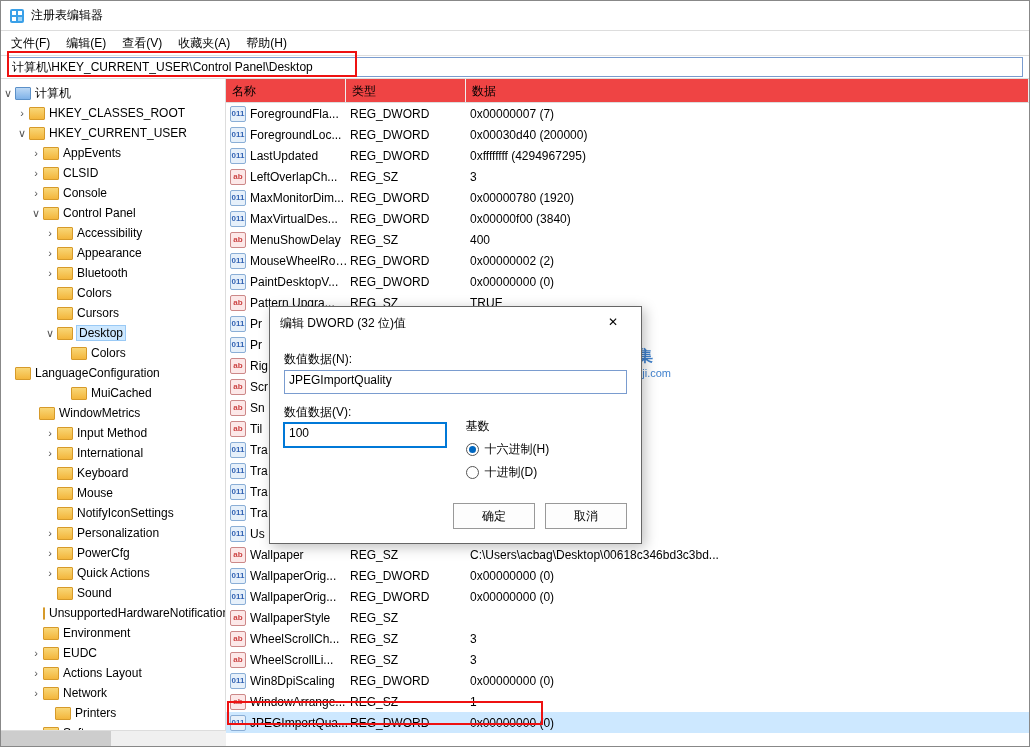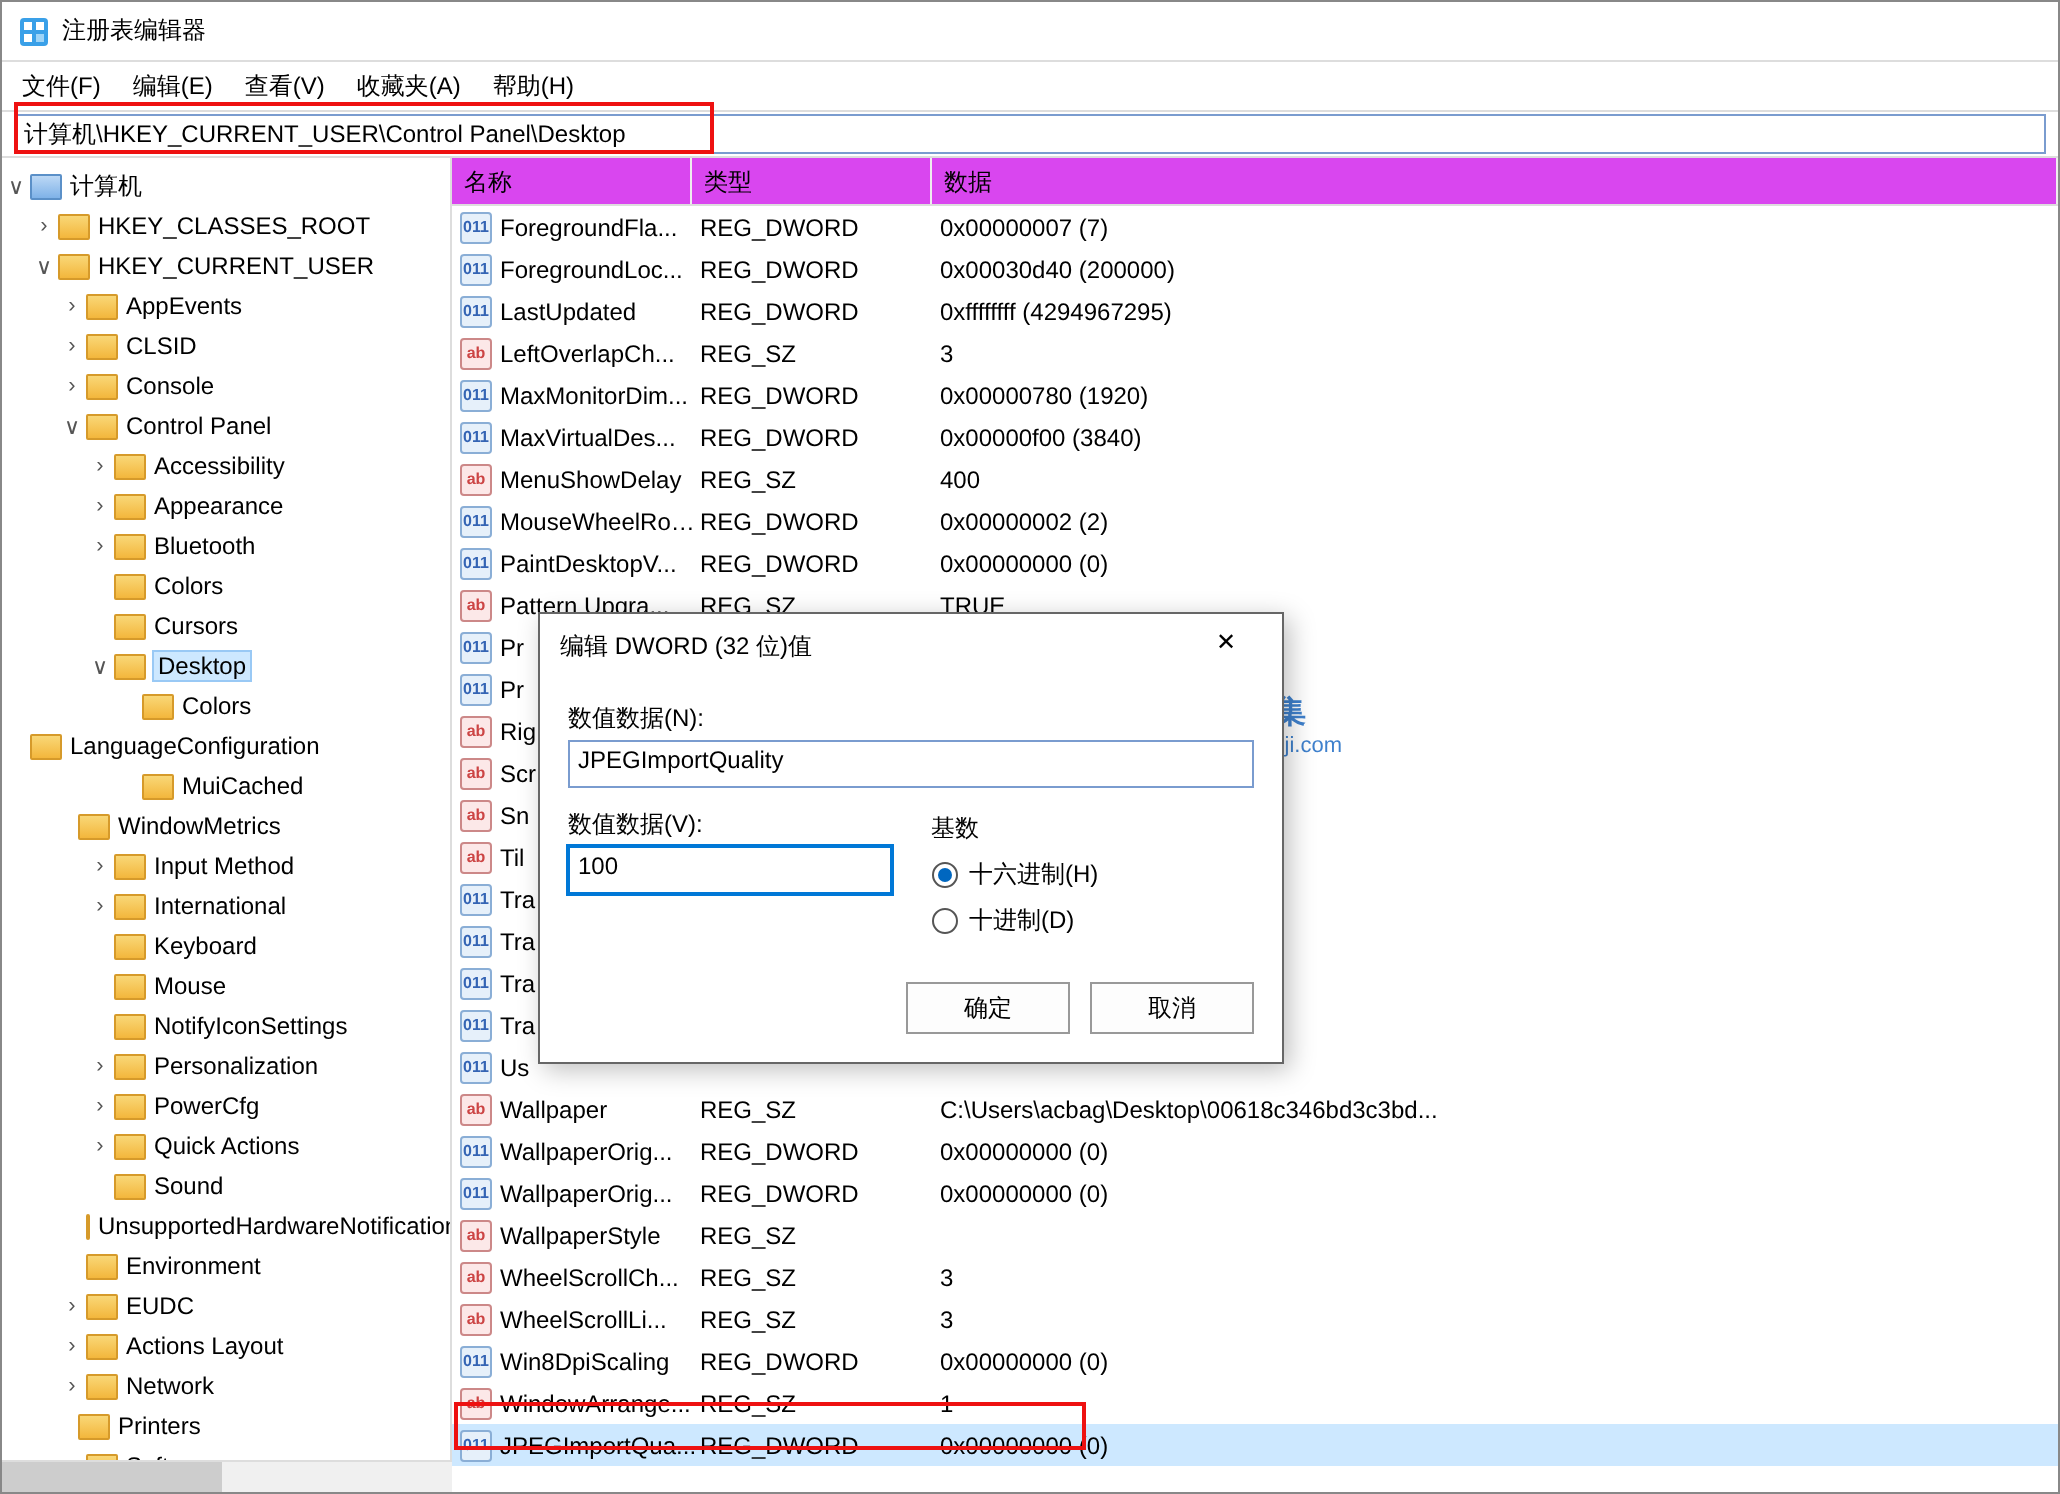--- a/index.html
+++ b/index.html
@@ -11,41 +11,41 @@
 .addrbar{height:24px;display:flex;align-items:center;padding:0 6px;border-top:1px solid #ddd;border-bottom:1px solid #ddd;background:#fff}
 .addr-input{flex:1;height:20px;border:1px solid #7a9ccf;padding:1px 4px;background:#fff}
 .main{display:flex;height:calc(100% - 78px)}
 .tree{width:225px;border-right:1px solid #ddd;overflow:hidden;padding:4px 0;user-select:none}
 .tnode{display:flex;align-items:center;height:20px;white-space:nowrap;cursor:default}
 .tw{display:inline-block;width:14px;text-align:center;color:#555;font-size:11px}
 .ficon{width:16px;height:13px;background:linear-gradient(#f9d777,#f3b63c);border:1px solid #d69a2a;border-radius:1px;margin-right:4px;position:relative}
 .ficon.pc{background:linear-gradient(#bcd8f5,#7fb2e8);border-color:#5b90c8}
 .tnode.sel .lbl{background:#cde8ff;outline:1px solid #99c9f5;padding:0 2px}
 .list{flex:1;overflow:hidden;position:relative}
-.lhead{display:flex;height:24px;border-bottom:1px solid #ddd;background:#d946ef}
+.lhead{display:flex;height:24px;border-bottom:1px solid #ddd;background:#ef4444}
 .lhead div{padding:4px 6px;border-right:1px solid #eee}
 .col-n{width:120px}.col-t{width:120px}.col-d{flex:1}
 .lrow{display:flex;height:21px;align-items:center}
 .lrow.sel{background:#cde8ff}
 .vicon{width:16px;height:16px;margin:0 4px;border:1px solid #999;border-radius:2px;font-size:8px;line-height:14px;text-align:center;font-weight:bold}
 .vicon.sz{background:#fce8e8;color:#c44;border-color:#c88}
 .vicon.dw{background:#e6f0fa;color:#3464b4;border-color:#8aaed6}
 .lrow .n{width:100px;overflow:hidden;text-overflow:ellipsis;white-space:nowrap}
 .lrow .t{width:120px}
 .lrow .d{flex:1;overflow:hidden;text-overflow:ellipsis;white-space:nowrap}
 .dialog{position:absolute;left:268px;top:305px;width:373px;background:#fff;border:1px solid #666;box-shadow:3px 3px 12px rgba(0,0,0,.25);z-index:10}
 .dlg-title{height:32px;display:flex;align-items:center;justify-content:space-between;padding:0 10px}
 .dlg-close{width:36px;height:28px;text-align:center;line-height:24px;font-size:16px}
 .dlg-body{padding:8px 14px 14px}
 .dlg-body label{display:block;margin:4px 0 2px}
 .dlg-input{width:100%;height:24px;border:1px solid #7a9ccf;padding:2px 4px}
 .dlg-input.focus{border:1px solid #0078d7;outline:1px solid #0078d7}
 .dlg-row{display:flex;gap:20px;margin-top:6px}
 .dlg-col{flex:1}
-.fieldset{margin-top:6px}
+.fieldset{margin-top:18px}
 .radio{display:flex;align-items:center;gap:6px;margin:6px 0}
 .rdot{width:13px;height:13px;border:1px solid #555;border-radius:50%;display:flex;align-items:center;justify-content:center}
 .rdot .on{width:7px;height:7px;background:#0067c0;border-radius:50%}
 .dlg-btns{display:flex;justify-content:flex-end;gap:10px;margin-top:16px}
 .btn{width:82px;height:26px;border:1px solid #999;background:#fdfdfd;text-align:center;line-height:24px}
 .redbox{position:absolute;border:2px solid #e11;pointer-events:none;z-index:5}
 .watermark{position:absolute;left:570px;top:345px;z-index:4;display:flex;align-items:center;gap:6px;opacity:.9}
 .wm-arrow{width:28px;height:28px;position:relative}
 .wm-arrow::before{content:"";position:absolute;left:8px;top:0;width:12px;height:16px;background:#2aa84a}
 .wm-arrow::after{content:"";position:absolute;left:0;top:14px;border-left:14px solid transparent;border-right:14px solid transparent;border-top:14px solid #2aa84a}
@@ -232,21 +232,21 @@
       <div class="tnode" style="padding-left:28px">
     <span class="tw">›</span>
     <span class="ficon"></span>
     <span class="lbl">Actions Layout</span>
       </div>
       <div class="tnode" style="padding-left:28px">
     <span class="tw">›</span>
     <span class="ficon"></span>
     <span class="lbl">Network</span>
       </div>
-      <div class="tnode" style="padding-left:24px">
+      <div class="tnode" style="padding-left:40px">
     <span class="tw"></span>
     <span class="ficon"></span>
     <span class="lbl">Printers</span>
       </div>
       <div class="tnode" style="padding-left:28px">
     <span class="tw">›</span>
     <span class="ficon"></span>
     <span class="lbl">Software</span>
       </div>
     </div>

